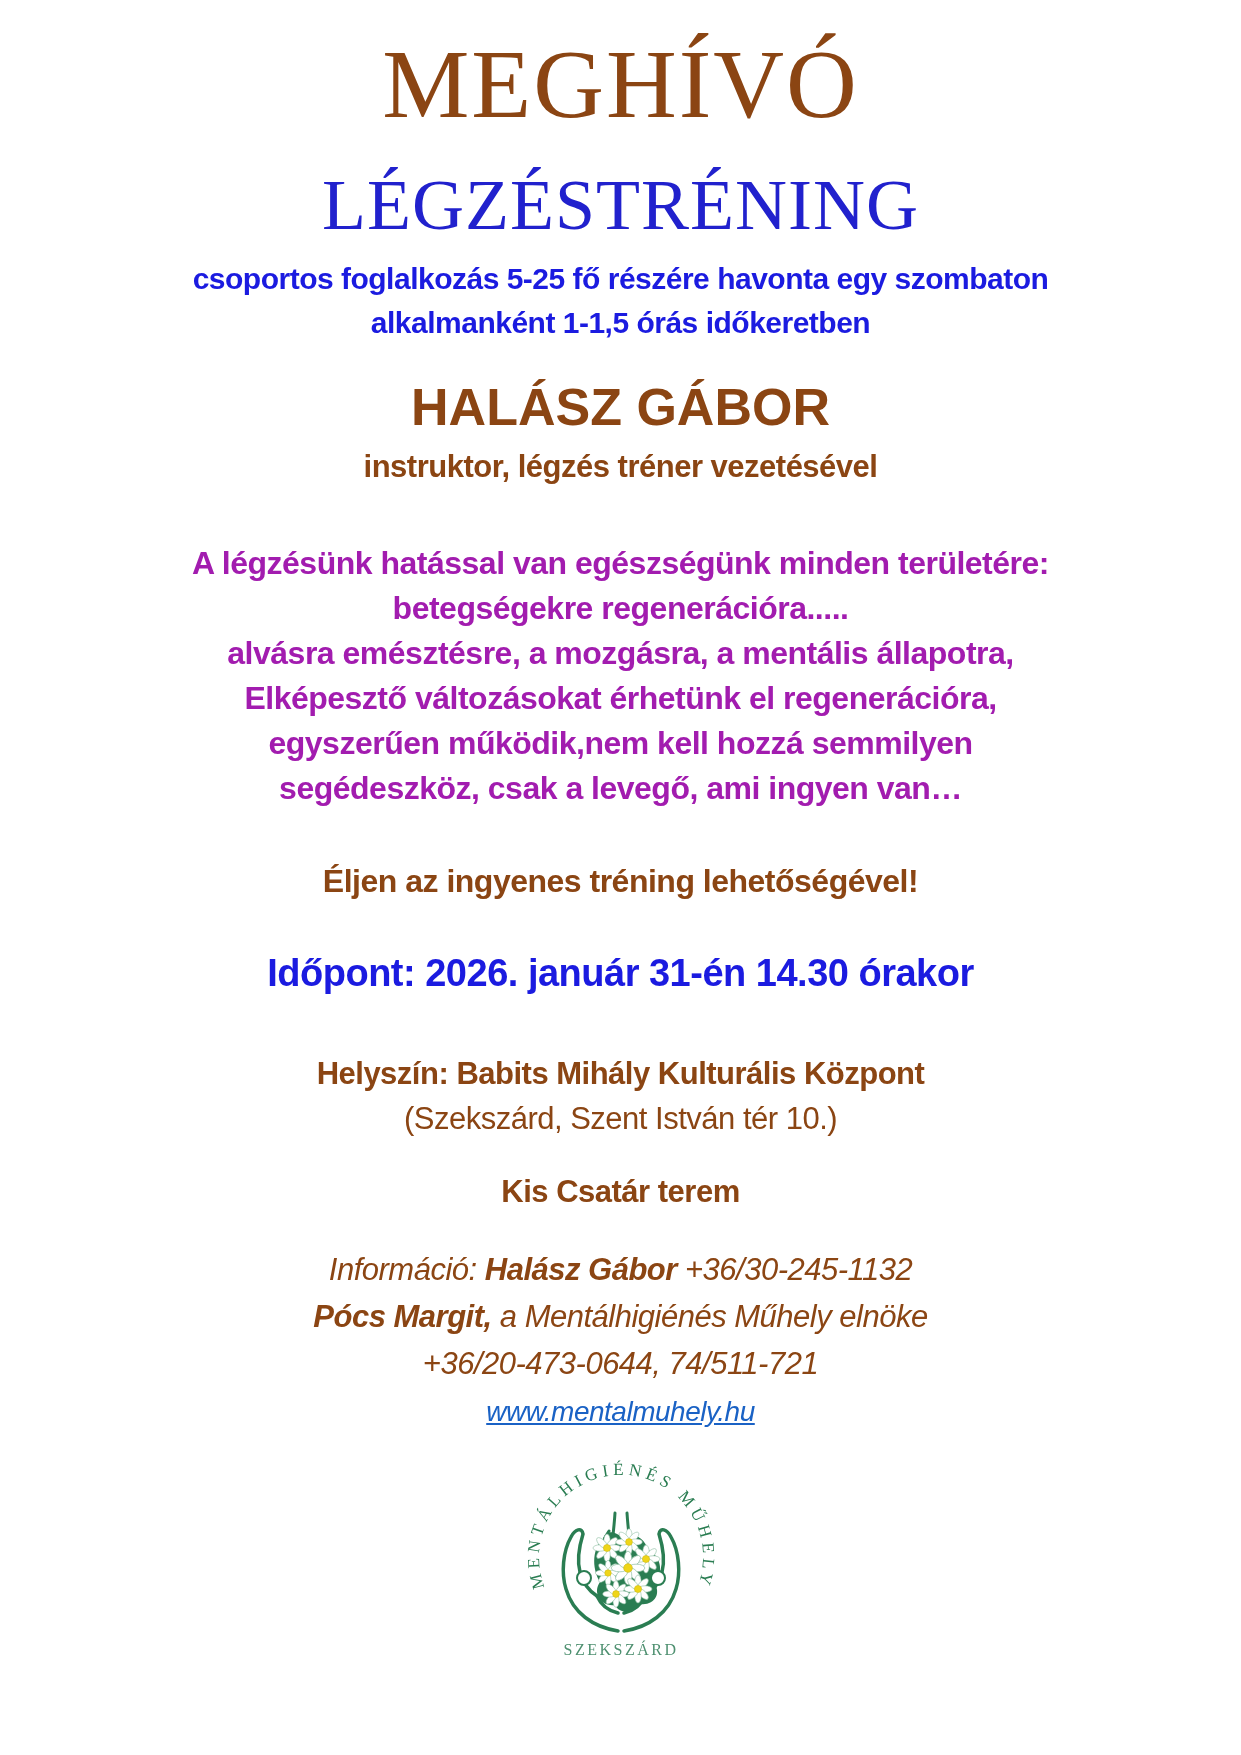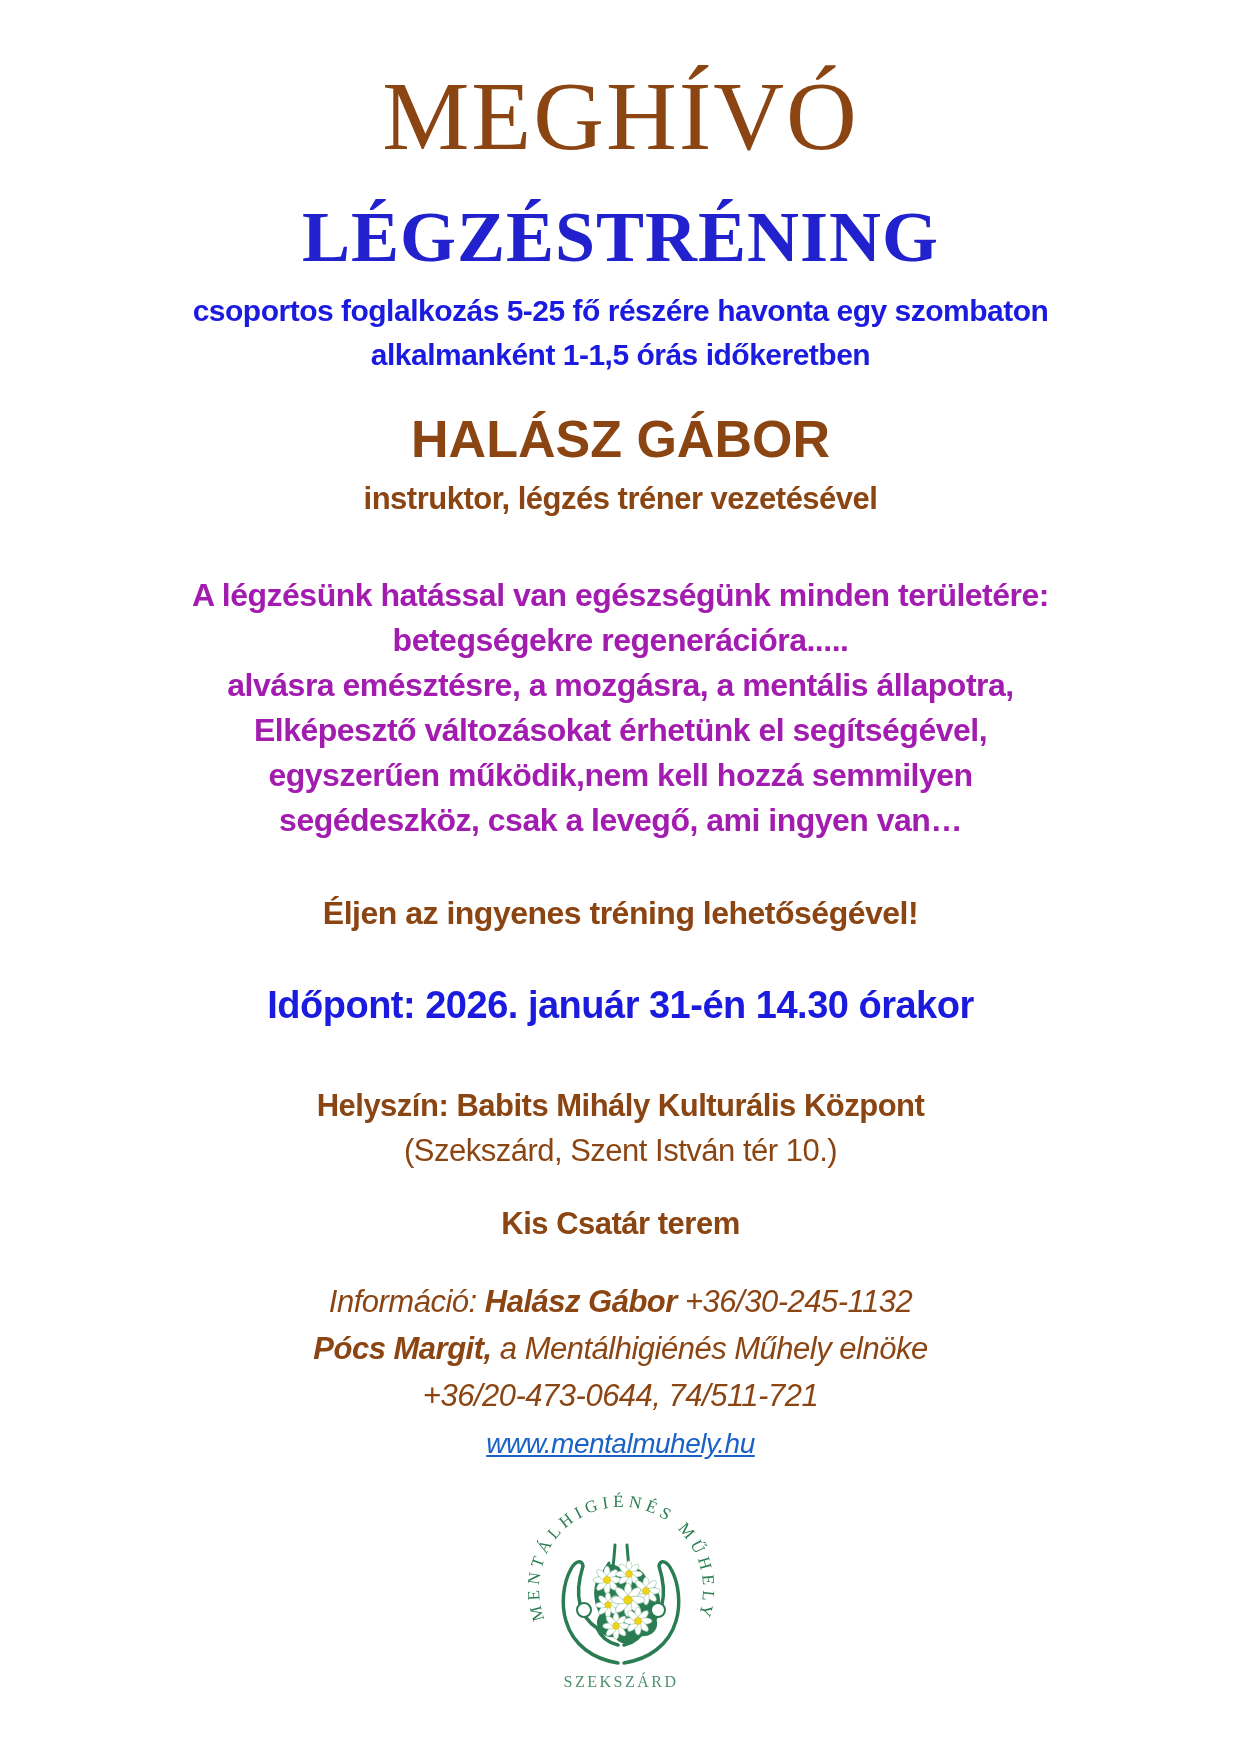--- a/index.html
+++ b/index.html
@@ -7,32 +7,32 @@
     width: 1241px;
     height: 1755px;
     margin: 0 auto;
     background: #ffffff;
     text-align: center;
     overflow: hidden;
     font-family: "Liberation Sans", sans-serif;
   }
   .title {
     margin: 0;
-    padding-top: 62px;
+    padding-top: 30px;
     font-family: "Liberation Serif", serif;
     font-weight: normal;
     font-size: 98px;
     line-height: 1.12;
     color: #8B4513;
     letter-spacing: 2px;
   }
   .program-title {
     margin: 28px 0 14px 0;
     font-family: "Liberation Serif", serif;
-    font-weight: bold;
+    font-weight: normal;
     font-size: 72px;
     line-height: 1.05;
     color: #2121CD;
     letter-spacing: 1px;
   }
   .program-desc {
     color: #1B1BE0;
     font-weight: bold;
     font-size: 30px;
     line-height: 44px;
@@ -116,21 +116,21 @@
     <div>alkalmanként 1-1,5 órás időkeretben</div>
   </div>
 
   <div class="trainer-name">HALÁSZ GÁBOR</div>
   <div class="trainer-role">instruktor, légzés tréner vezetésével</div>
 
   <div class="benefits">
     <div>A légzésünk hatással van egészségünk minden területére:</div>
     <div>betegségekre regenerációra.....</div>
     <div>alvásra emésztésre, a mozgásra, a mentális állapotra,</div>
-    <div>Elképesztő változásokat érhetünk el segítségével,</div>
+    <div>Elképesztő változásokat érhetünk el regenerációra,</div>
     <div>egyszerűen működik,nem kell hozzá semmilyen</div>
     <div>segédeszköz, csak a levegő, ami ingyen van…</div>
   </div>
 
   <div class="cta-line">Éljen az ingyenes tréning lehetőségével!</div>
 
   <div class="schedule-line">Időpont: 2026. január 31-én 14.30 órakor</div>
 
   <div class="venue-block">
     <div><span class="bold">Helyszín:</span> <span class="bold">Babits Mihály Kulturális Központ</span></div>

